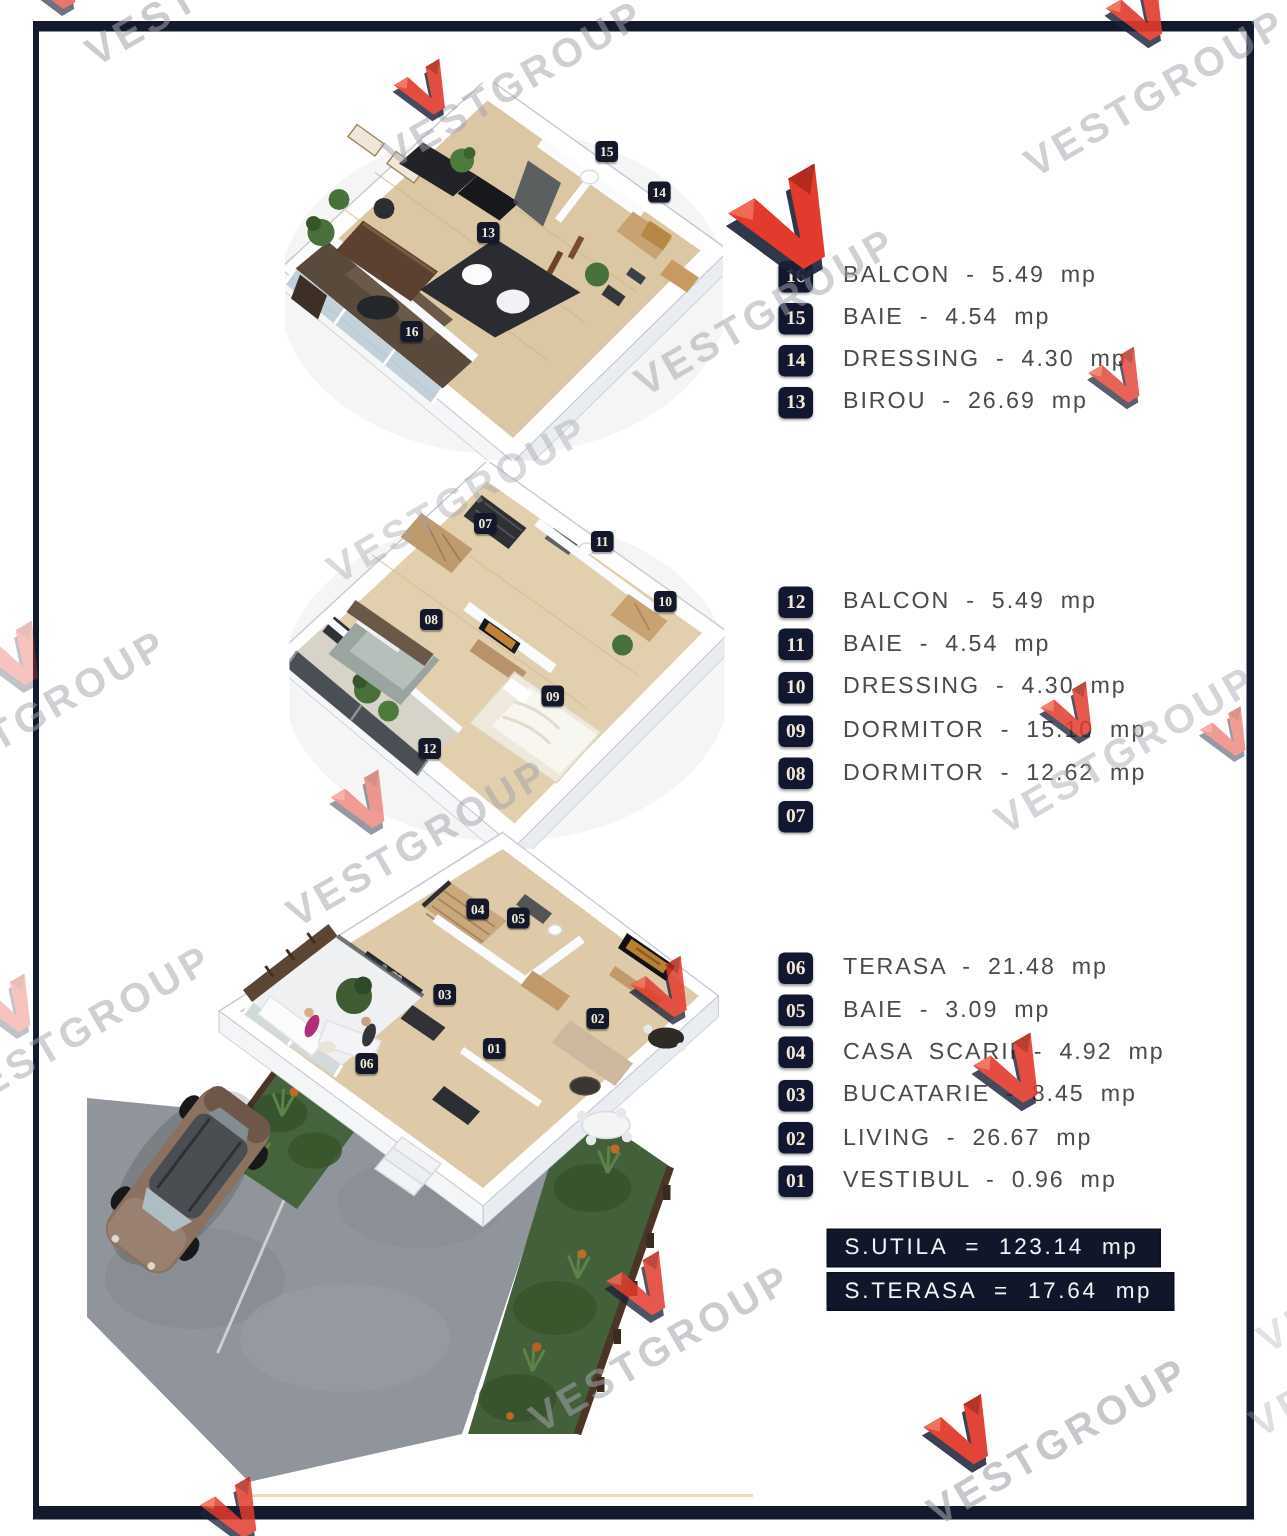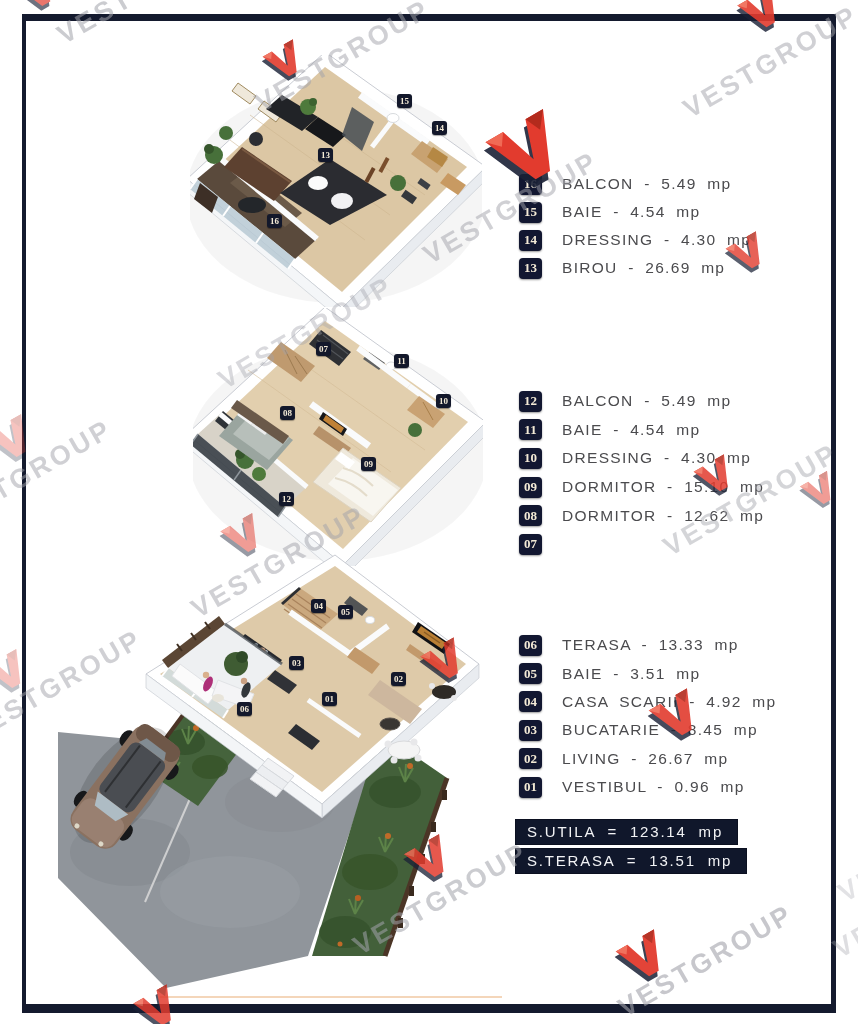--- a/index.html
+++ b/index.html
@@ -24,21 +24,21 @@
   .rows-280 .legend-row{height:28px;}
   .rows-286 .legend-row{height:28.6px;}
   .rows-284 .legend-row{height:28.4px;}
   .badge{width:23px;height:21px;border-radius:4px;background:#121731;color:#f3ead6;
          font-family:"Liberation Serif",serif;font-weight:bold;font-size:13px;
          display:flex;align-items:center;justify-content:center;flex:0 0 auto;
          box-shadow:0 1px 2px rgba(0,0,0,.4);}
   .llabel{margin-left:20px;font-size:15.5px;color:#4b4b4e;letter-spacing:1.3px;word-spacing:5px;white-space:nowrap;}
 
   
-  .summary{position:absolute;display:flex;flex-direction:column;align-items:flex-start;}
+  .summary{position:absolute;display:flex;flex-direction:column;align-items:flex-start;margin-left:36px;}
   .sbox{background:#10172b;color:#f2f3f5;font-size:15px;letter-spacing:1.8px;word-spacing:6px;
         padding:3px 14px 4px 11px;margin-bottom:5px;white-space:nowrap;box-shadow:0 0 0 1px #0b1020;}
 
   
   .wm-layer{position:absolute;inset:0;pointer-events:none;}
   .wm{position:absolute;transform:rotate(-30deg);transform-origin:left top;}
   .wm-text{font-weight:bold;font-size:27px;letter-spacing:3px;color:#a2a3ab;white-space:nowrap;}
   .vlogo{position:absolute;transform:rotate(-30deg);transform-origin:center;}
 </style>
 </head>
@@ -367,25 +367,25 @@
       <span class="llabel">DORMITOR - 12.62 mp</span>
     </div>
     <div class="legend-row">
       <span class="badge">07</span>
     </div>
   </div>
 
   <div class="legend rows-284" style="left:519px;top:631px">
     <div class="legend-row">
       <span class="badge">06</span>
-      <span class="llabel">TERASA - 13.33 mp</span>
+      <span class="llabel">TERASA - 21.48 mp</span>
     </div>
     <div class="legend-row">
       <span class="badge">05</span>
-      <span class="llabel">BAIE - 3.51 mp</span>
+      <span class="llabel">BAIE - 3.09 mp</span>
     </div>
     <div class="legend-row">
       <span class="badge">04</span>
       <span class="llabel">CASA SCARII - 4.92 mp</span>
     </div>
     <div class="legend-row">
       <span class="badge">03</span>
       <span class="llabel">BUCATARIE - 8.45 mp</span>
     </div>
     <div class="legend-row">
@@ -393,21 +393,21 @@
       <span class="llabel">LIVING - 26.67 mp</span>
     </div>
     <div class="legend-row">
       <span class="badge">01</span>
       <span class="llabel">VESTIBUL - 0.96 mp</span>
     </div>
   </div>
 
   <div class="summary" style="left:516px;top:820px">
     <div class="sbox">S.UTILA = 123.14 mp</div>
-    <div class="sbox">S.TERASA = 13.51 mp</div>
+    <div class="sbox">S.TERASA = 17.64 mp</div>
   </div>
 
   <div class="frame"></div>
   <div class="peach-line"></div>
 
   <div class="wm-layer">
     <div class="wm" style="left:52px;top:24px;opacity:.55"><span class="wm-text">VESTGROUP</span></div>
     <div class="wm" style="left:250px;top:92px;opacity:.5"><span class="wm-text">VESTGROUP</span></div>
     <div class="wm" style="left:678px;top:98px;opacity:.5"><span class="wm-text">VESTGROUP</span></div>
     <div class="wm" style="left:418px;top:244px;opacity:.5"><span class="wm-text">VESTGROUP</span></div>

